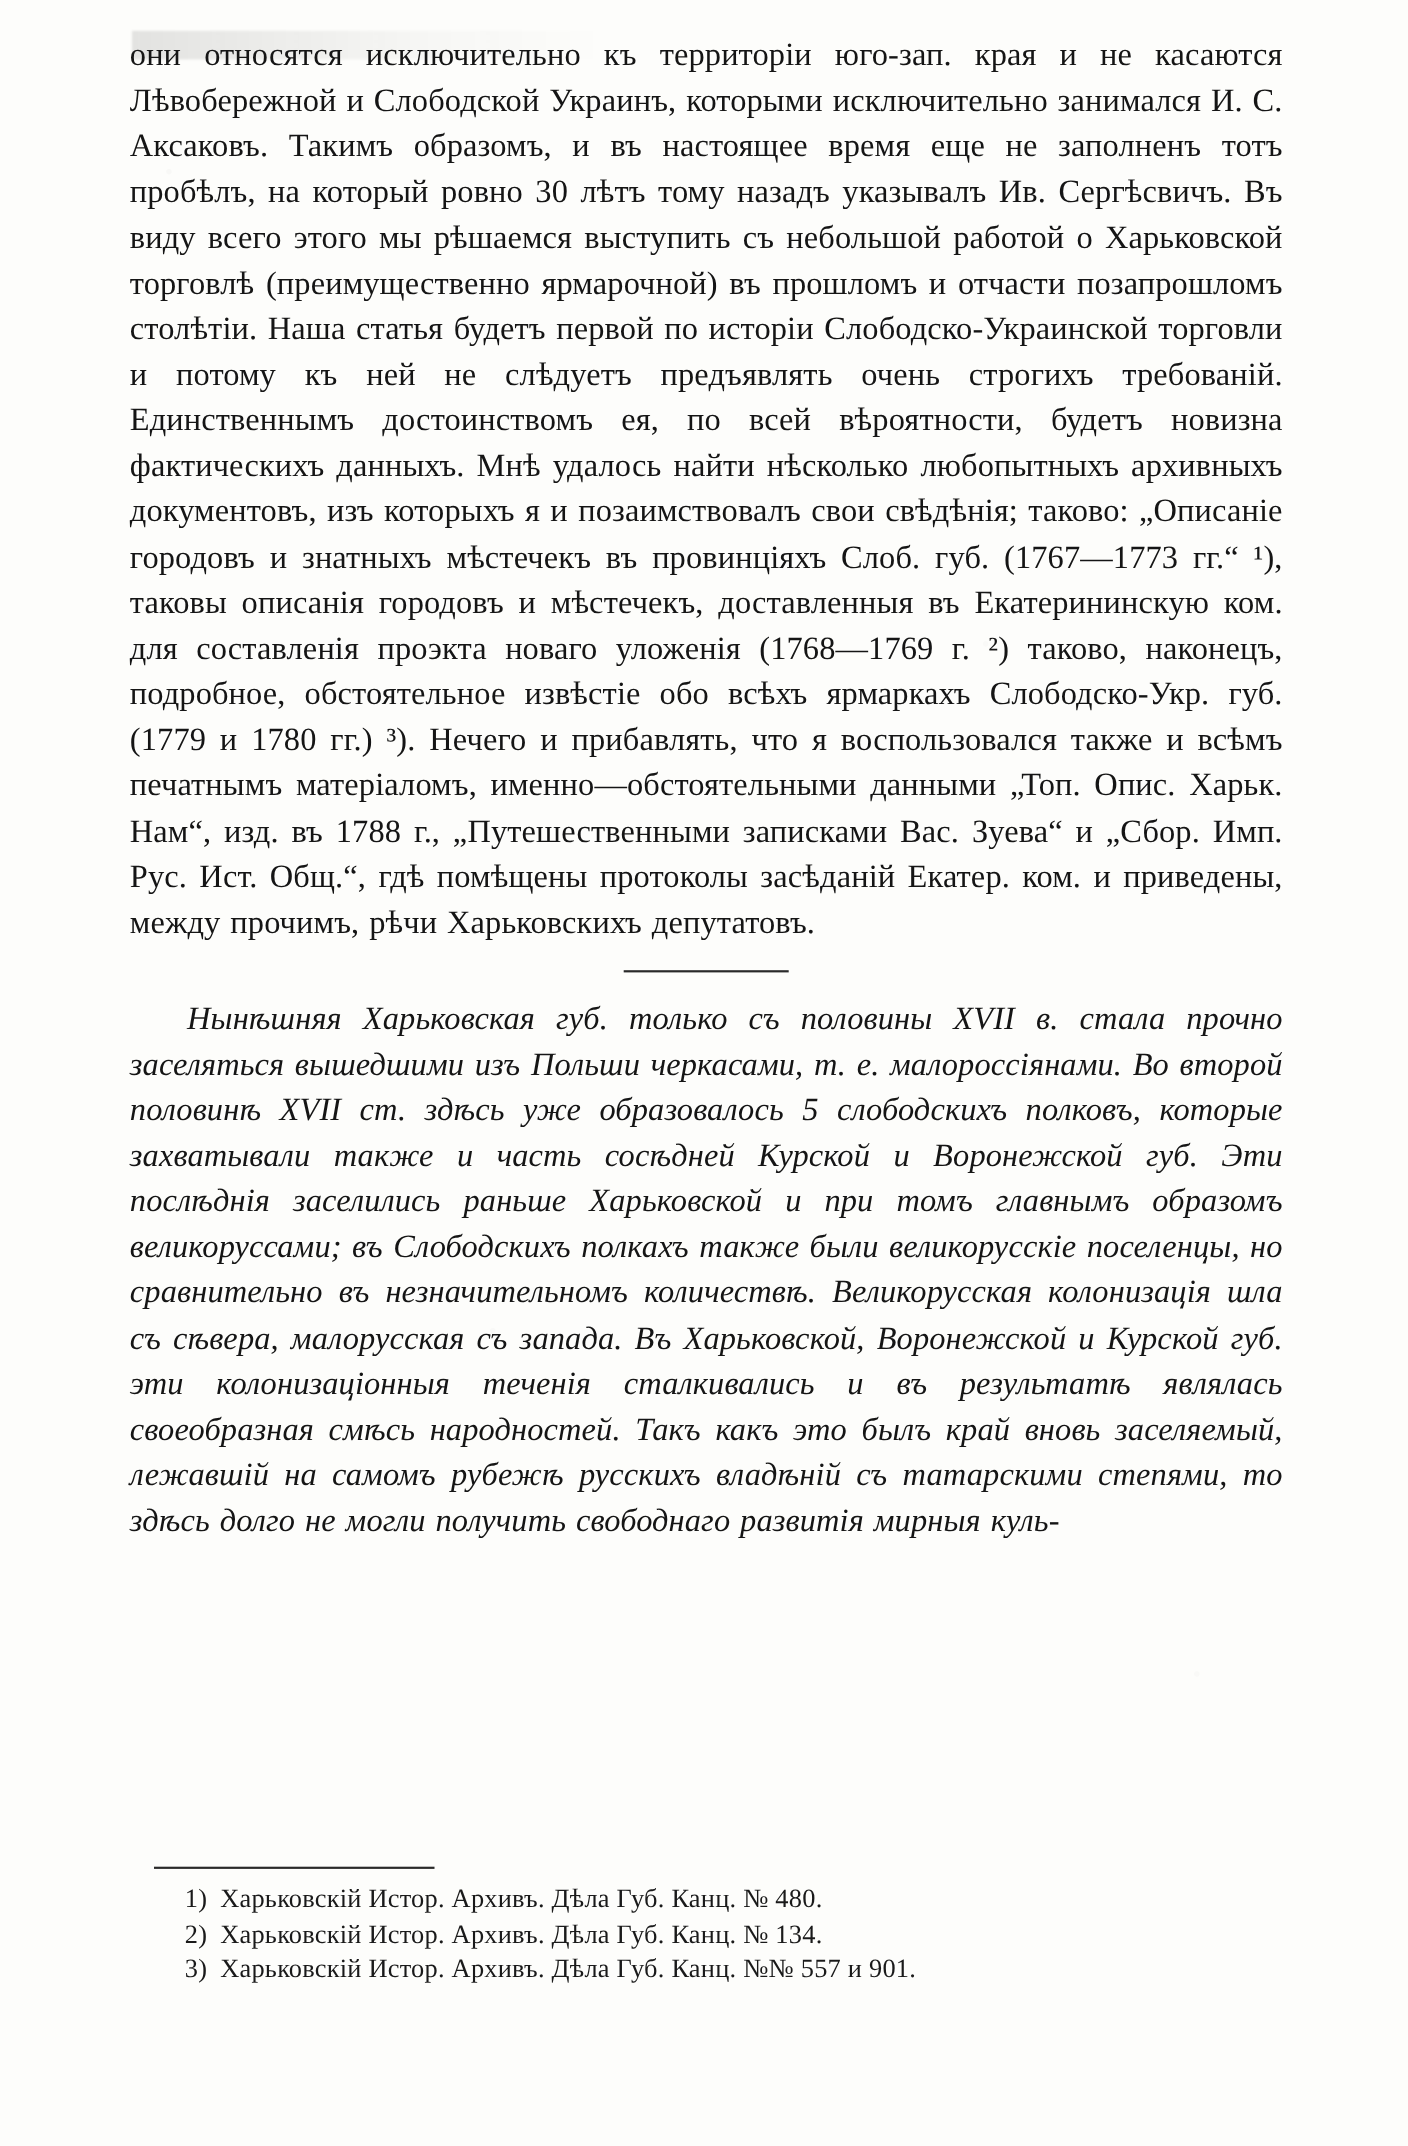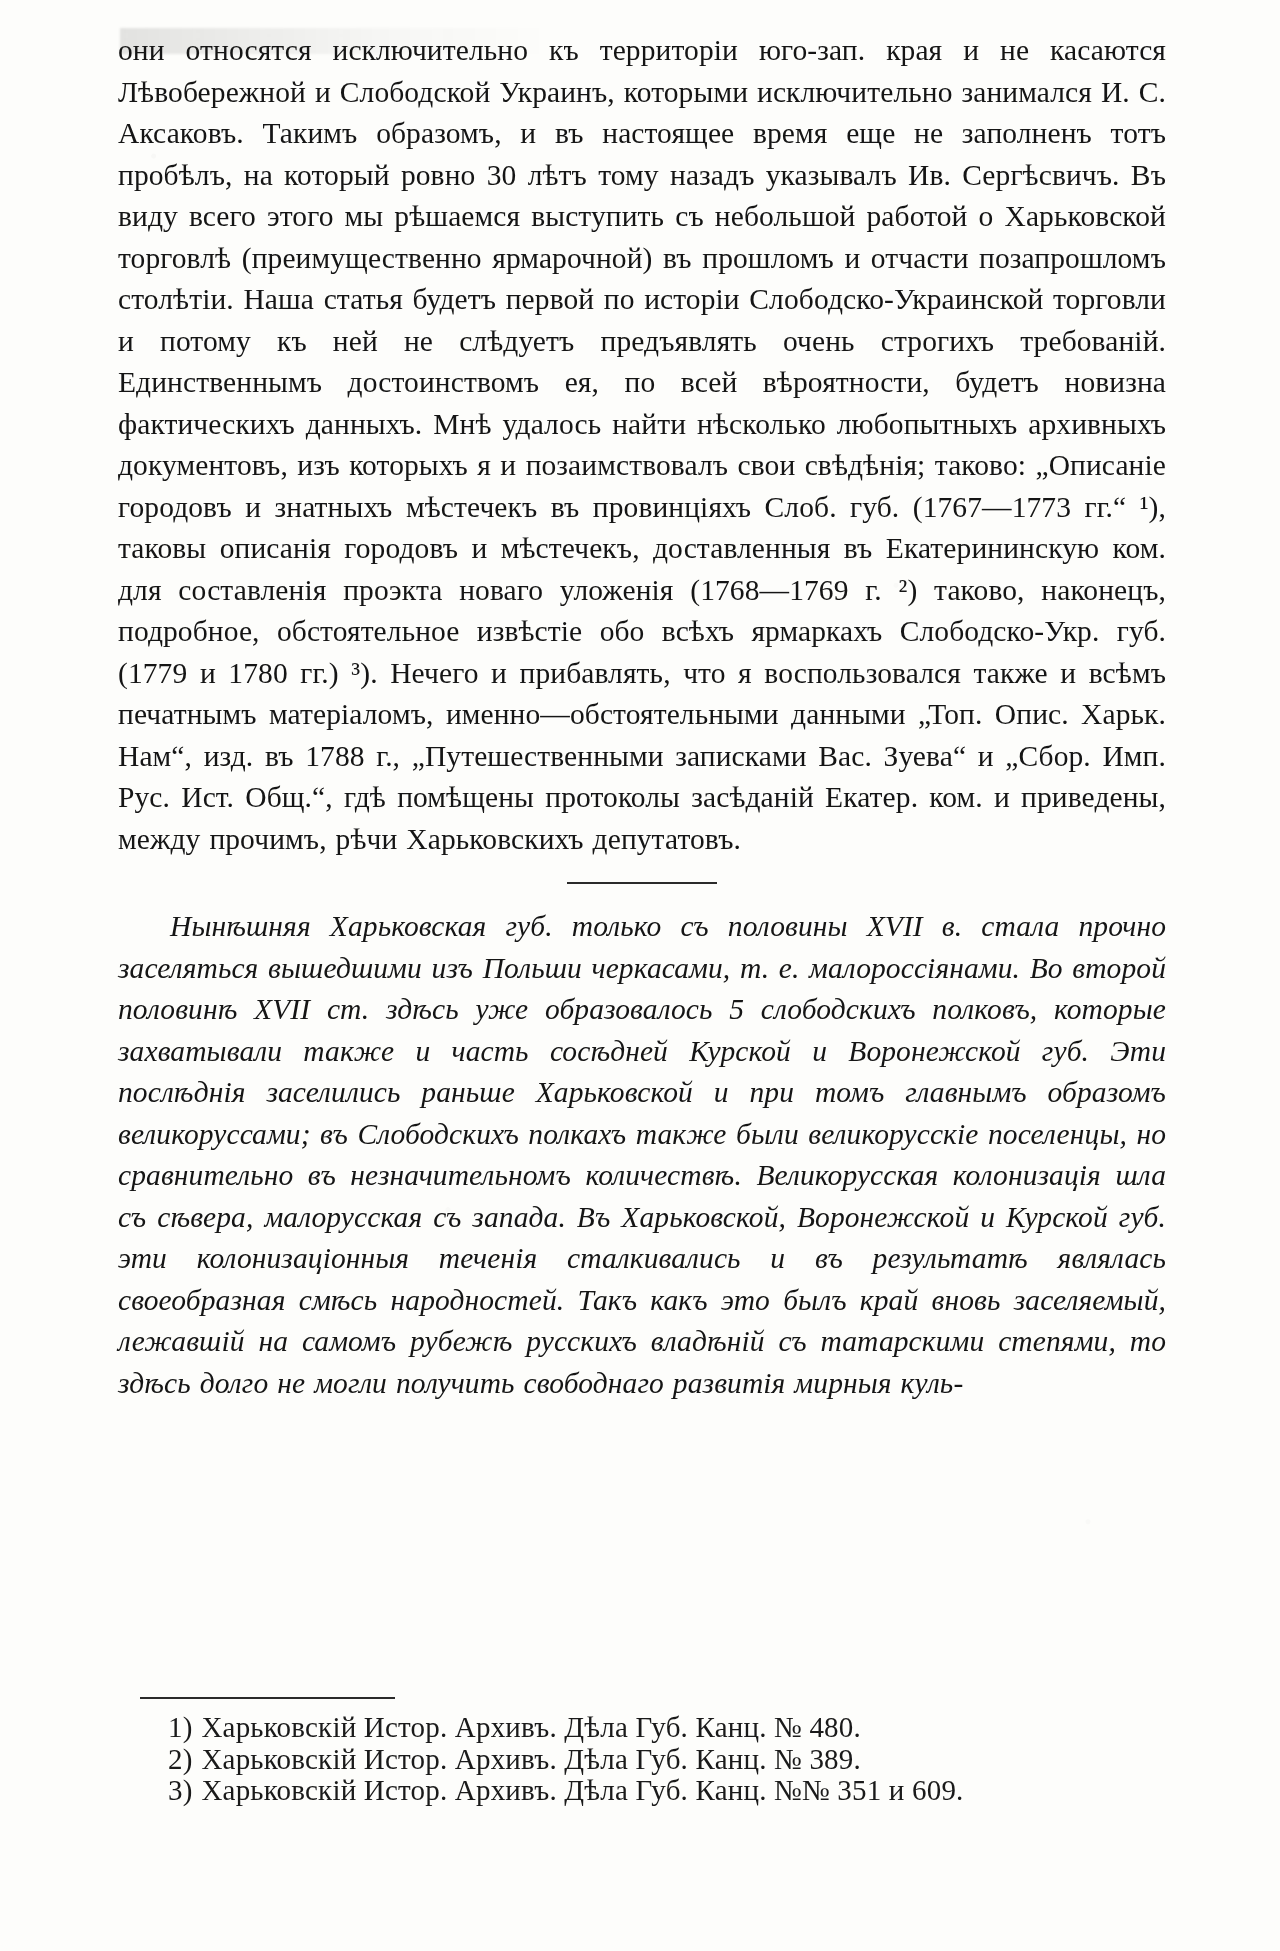--- a/index.html
+++ b/index.html
@@ -71,21 +71,21 @@
     height: 0;
     border-top: 2px solid #2a2a2a;
   }
   .footnotes {
     position: absolute;
     left: 168px;
     top: 1712px;
     width: 900px;
   }
   .footnote {
-    font-size: 29px;
+    font-size: 24px;
     line-height: 31.5px;
     color: #1a1a1a;
     letter-spacing: .2px;
     white-space: nowrap;
   }
   .fn-marker {
     display: inline-block;
     min-width: 26px;
   }
   .smudge-top {
@@ -115,23 +115,23 @@
 
   <div class="footnote-rule"></div>
 
   <div class="footnotes">
     <div class="footnote">
       <span class="fn-marker">1)</span>
       <span>Харьковскій Истор. Архивъ. Дѣла Губ. Канц. № 480.</span>
     </div>
     <div class="footnote">
       <span class="fn-marker">2)</span>
-      <span>Харьковскій Истор. Архивъ. Дѣла Губ. Канц. № 389.</span>
+      <span>Харьковскій Истор. Архивъ. Дѣла Губ. Канц. № 134.</span>
     </div>
     <div class="footnote">
       <span class="fn-marker">3)</span>
-      <span>Харьковскій Истор. Архивъ. Дѣла Губ. Канц. №№ 351 и 609.</span>
+      <span>Харьковскій Истор. Архивъ. Дѣла Губ. Канц. №№ 557 и 901.</span>
     </div>
   </div>
 
   <div class="smudge-top"></div>
   <div class="scan-noise"></div>
 </div>
 
 </body></html>

